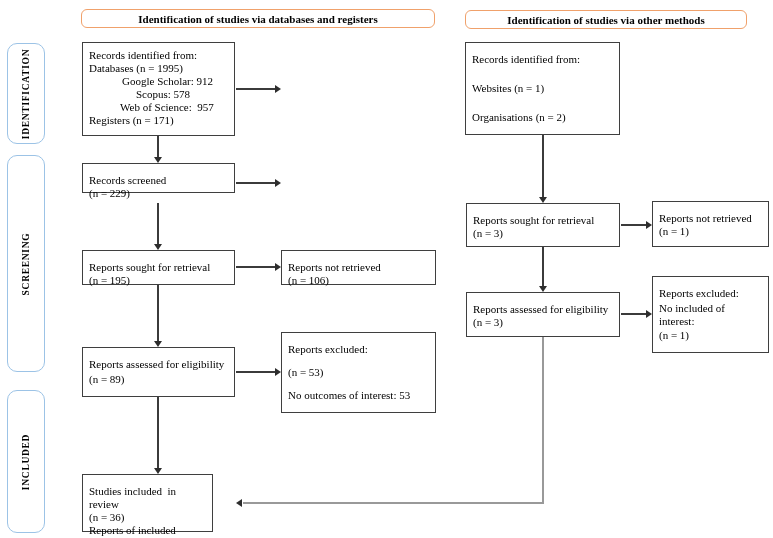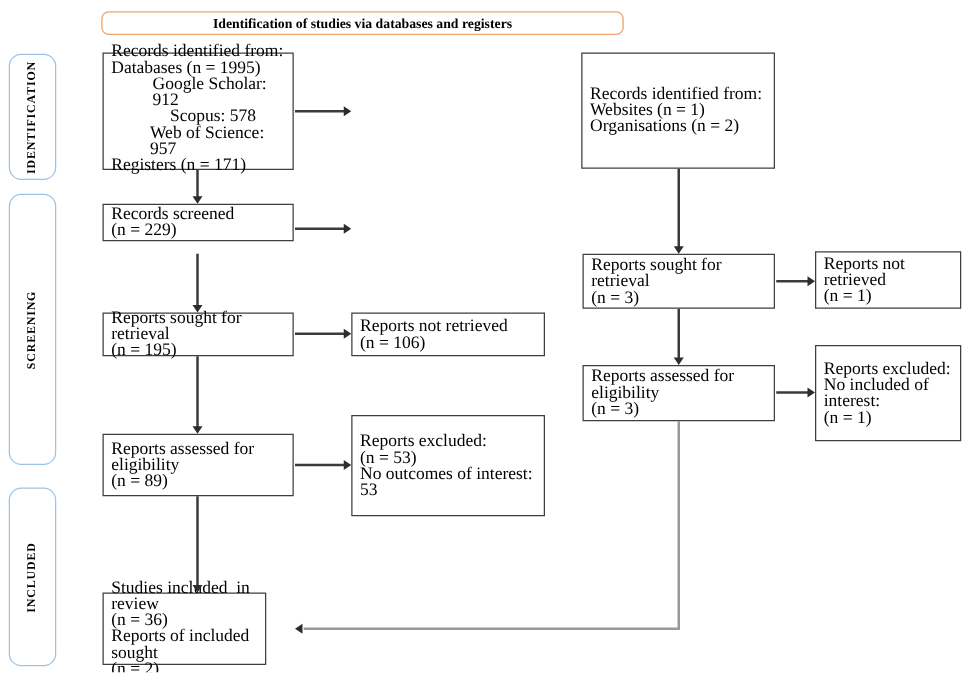--- a/index.html
+++ b/index.html
@@ -1,22 +1,22 @@
 <!DOCTYPE html>
 <html><head>
 <meta charset="utf-8">
 <style>
   html,body{margin:0;padding:0;background:#fff;}
   .canvas{position:relative;width:773px;height:538px;background:#ffffff;
           font-family:"Liberation Serif", serif;color:#000;overflow:hidden;}
 
   
   .pbox{position:absolute;background:#fff;border:1.5px solid #3f3f3f;box-sizing:border-box;
-        display:flex;flex-direction:column;justify-content:center;
-        padding:10px 6px;font-size:14px;line-height:13px;}
+        display:flex;flex-direction:column;justify-content:space-between;
+        padding:10px 6px;font-size:11px;line-height:13px;}
   .line{white-space:pre-wrap;}
   .ind1{padding-left:33px;}
   .ind2{padding-left:47px;}
   .ind3{padding-left:31px;}
 
   
   .header-box{position:absolute;border:1.6px solid #f0a16b;border-radius:6px;background:#fff;
         box-sizing:border-box;display:flex;align-items:center;justify-content:center;
         font-weight:bold;font-size:11px;}
 
@@ -31,21 +31,21 @@
   .hline{position:absolute;height:1.7px;background:#3b3b3b;}
   .gray{background:#999;}
   .head-down{position:absolute;width:0;height:0;border-left:4px solid transparent;
         border-right:4px solid transparent;border-top:6px solid #2d2d2d;}
   .head-right{position:absolute;width:0;height:0;border-top:4px solid transparent;
         border-bottom:4px solid transparent;border-left:6px solid #2d2d2d;}
   .head-left{position:absolute;width:0;height:0;border-top:4px solid transparent;
         border-bottom:4px solid transparent;border-right:6px solid #2d2d2d;}
 
   
-  #header1{left:81px;top:9px;width:418px;height:19px;font-family:Liberation Serif, serif;}
+  #header1{left:81px;top:9px;width:354px;height:19px;font-family:Liberation Serif, serif;}
   #header2{left:465px;top:10px;width:282px;height:19px;}
   
   #sb1{left:7px;top:43px;width:38px;height:101px;}
   #sb2{left:7px;top:155px;width:38px;height:217px;}
   #sb3{left:7px;top:390px;width:38px;height:143px;}
   
   #l1{left:82px;top:42px;width:153px;height:94px;padding-top:6px;}
   #l2{left:281px;top:42px;width:155px;height:94px;padding-left:4px;padding-right:3px;}
   #l3{left:82px;top:163px;width:153px;height:30px;}
   #r3{left:281px;top:163px;width:155px;height:40px;}
@@ -81,20 +81,23 @@
   #rhl{left:243px;top:502px;width:301px;}
   #rhh{left:236px;top:499px;}
 </style>
 </head>
 <body>
 
 <div class="canvas">
 
   <div class="header-box" id="header1">
     <span>Identification of studies via databases and registers</span>
+  </div>
+  <div class="header-box" id="header2">
+    <span>Identification of studies via other methods</span>
   </div>
 
   <div class="side-box" id="sb1">
     <span>IDENTIFICATION</span>
   </div>
   <div class="side-box" id="sb2">
     <span>SCREENING</span>
   </div>
   <div class="side-box" id="sb3">
     <span>INCLUDED</span>

